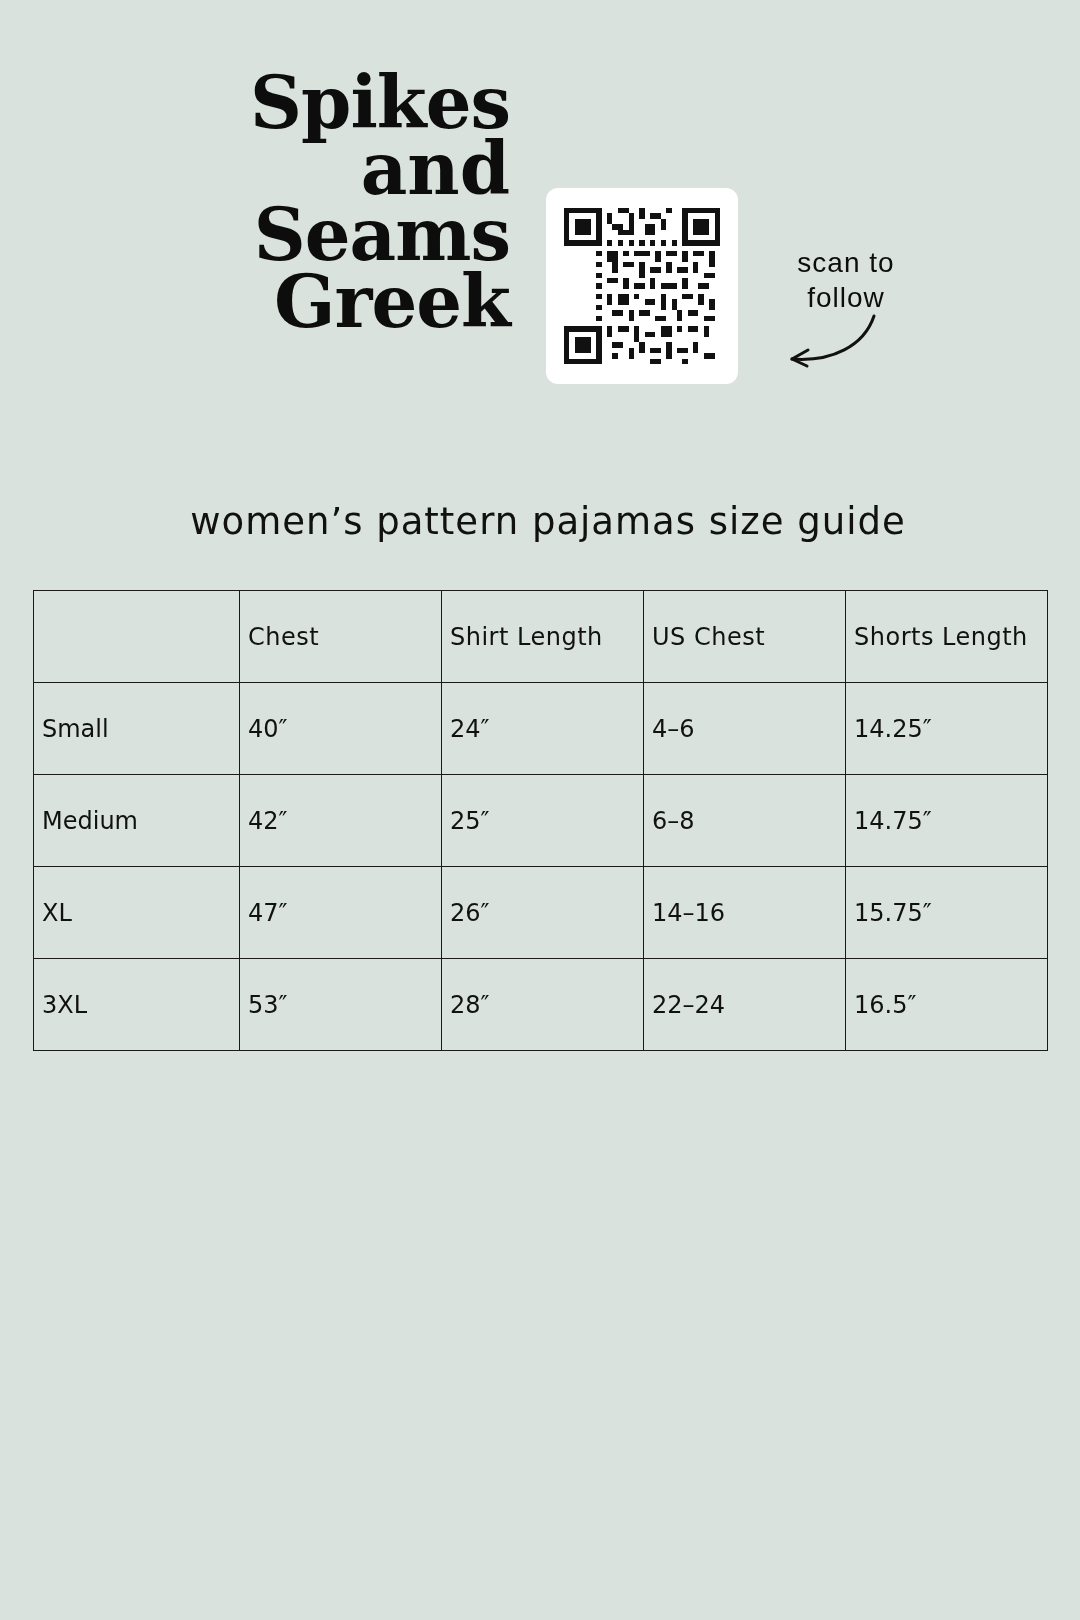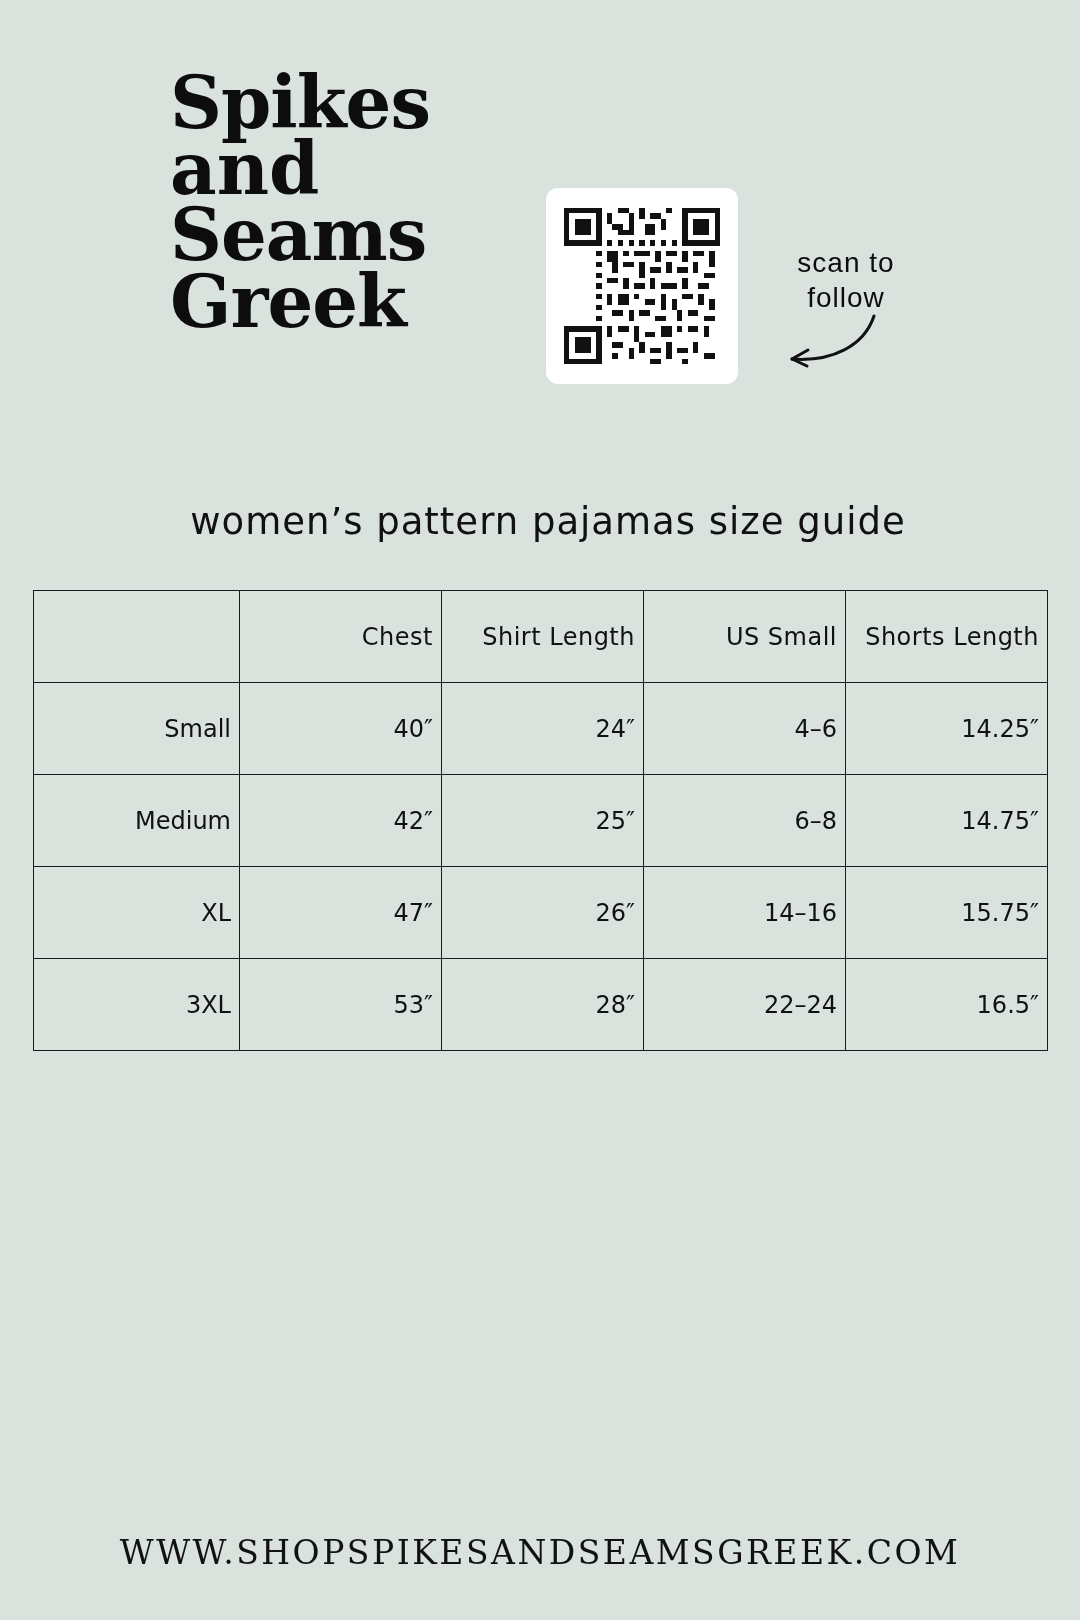--- a/index.html
+++ b/index.html
@@ -27,21 +27,21 @@
     top: 60px;
     left: 0;
     width: 1080px;
     height: 340px;
   }
   .brand-logo {
     position: absolute;
     left: 170px;
     top: 10px;
     width: 340px;
-    text-align: left;
+    text-align: right;
     font-family: "DejaVu Serif", serif;
     font-weight: bold;
     font-size: 72px;
     line-height: 0.92;
     letter-spacing: -1px;
     color: #0d0d0d;
   }
   .brand-logo .l2 { letter-spacing: 0px; }
 
   .qr-wrap {
@@ -102,21 +102,21 @@
     width: 1014px;
   }
   table.size-table {
     width: 1014px;
     border-collapse: collapse;
     table-layout: fixed;
   }
   table.size-table td,
   table.size-table th {
     border: 1.5px solid #1a1a1a;
-    text-align: right;
+    text-align: left;
     font-weight: normal;
     font-size: 24px;
     color: #111111;
     height: 92px;
     padding: 4px 8px;
     box-sizing: border-box;
   }
   table.size-table col.c0 { width: 206px; }
   table.size-table col.c1 { width: 202px; }
   table.size-table col.c2 { width: 202px; }
@@ -289,21 +289,21 @@
           <col class="c1">
           <col class="c2">
           <col class="c3">
           <col class="c4">
       </colgroup>
       <thead>
         <tr>
           <th class="blank"></th>
           <th>Chest</th>
           <th>Shirt Length</th>
-          <th>US Small</th>
+          <th>US Chest</th>
           <th>Shorts Length</th>
         </tr>
       </thead>
       <tbody>
         <tr>
           <td class="rowlabel">Small</td>
           <td>40″</td>
           <td>24″</td>
           <td>4–6</td>
           <td>14.25″</td>
@@ -326,15 +326,14 @@
           <td class="rowlabel">3XL</td>
           <td>53″</td>
           <td>28″</td>
           <td>22–24</td>
           <td>16.5″</td>
         </tr>
       </tbody>
     </table>
   </div>
 
-  <div class="footer">WWW.SHOPSPIKESANDSEAMSGREEK.COM</div>
 
 </div>
 
 </body></html>

